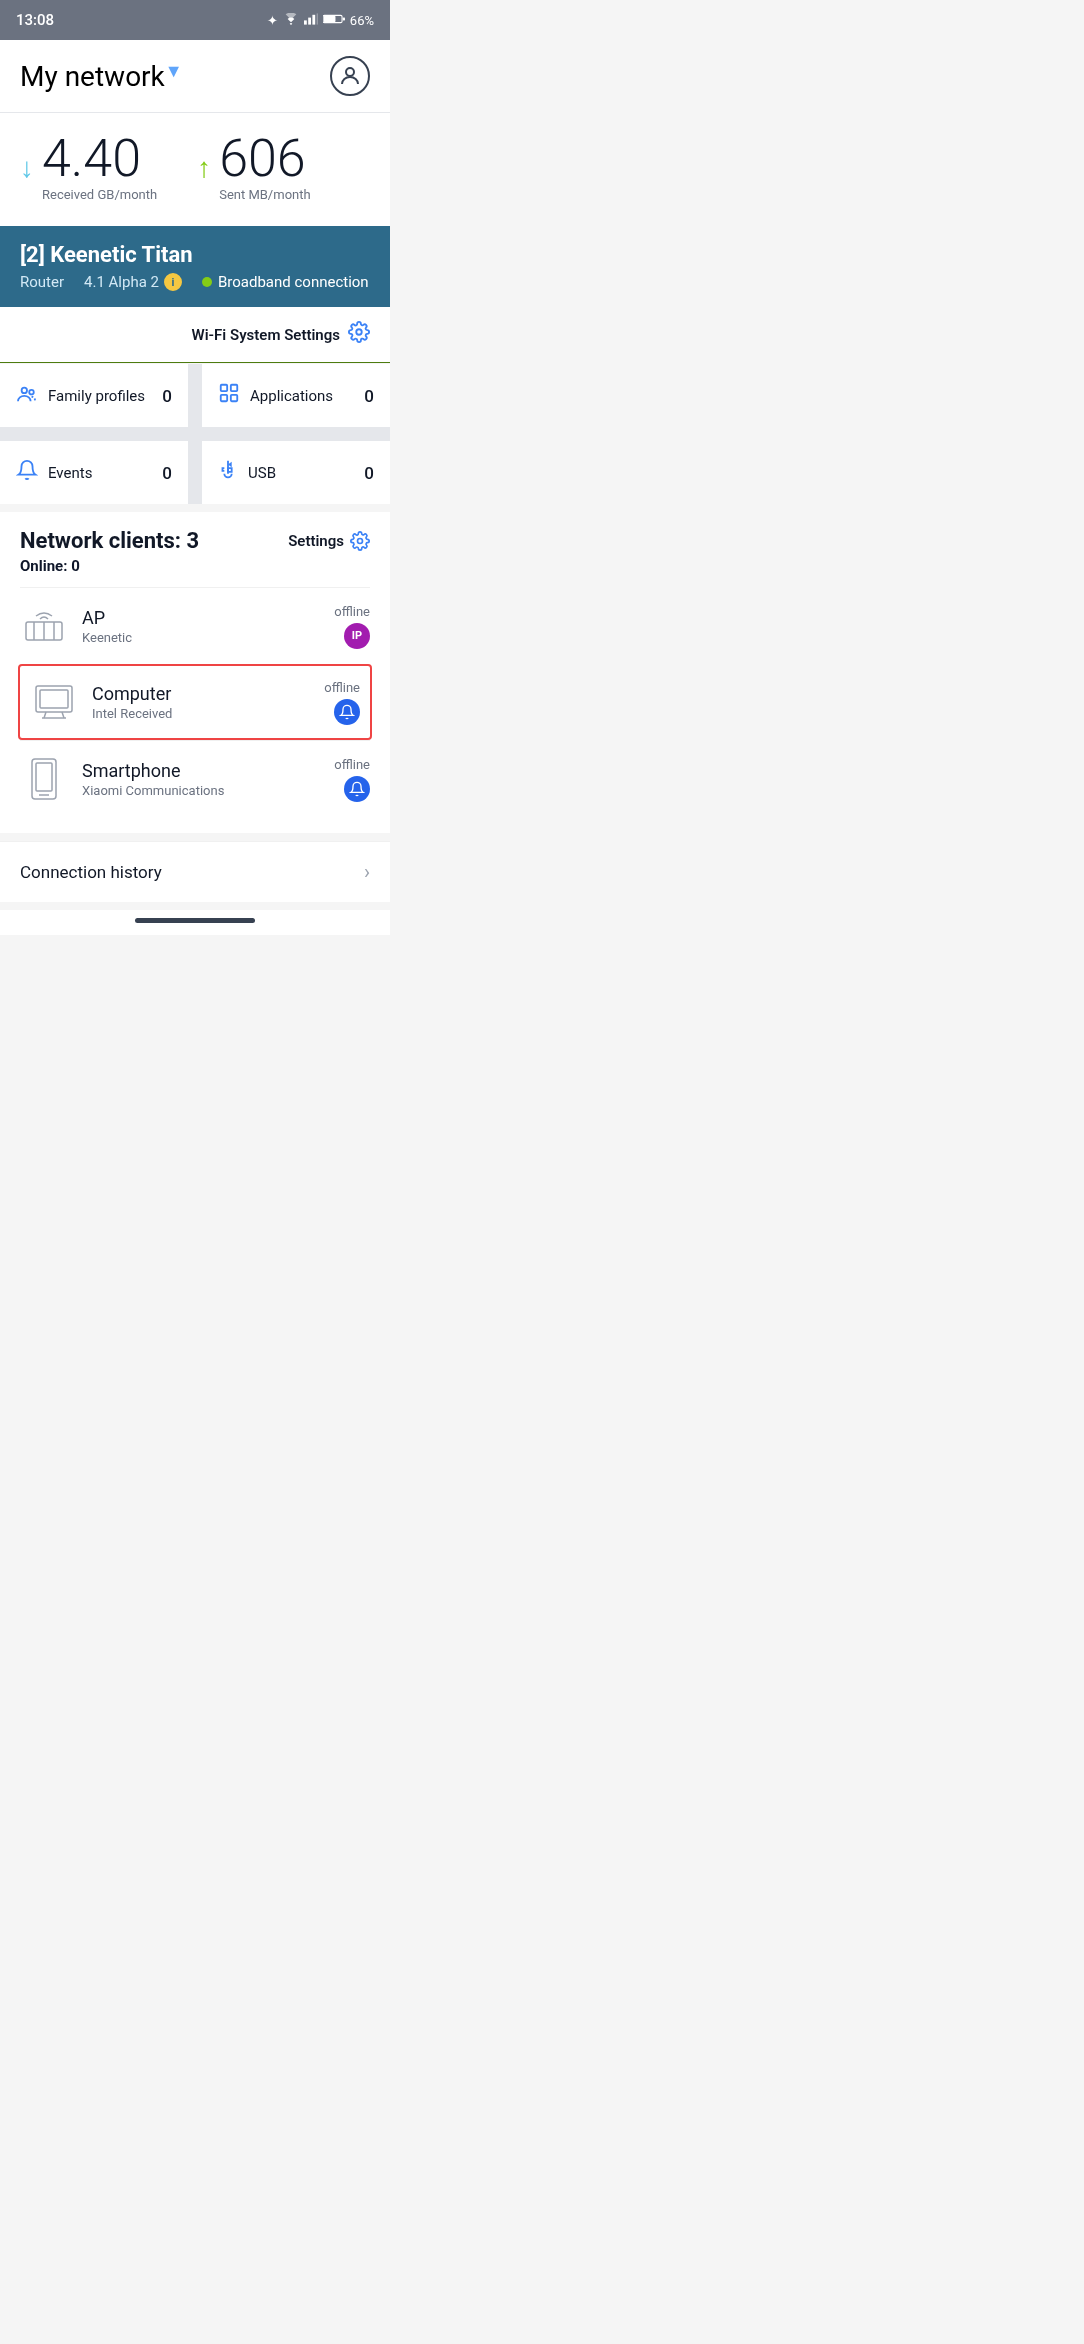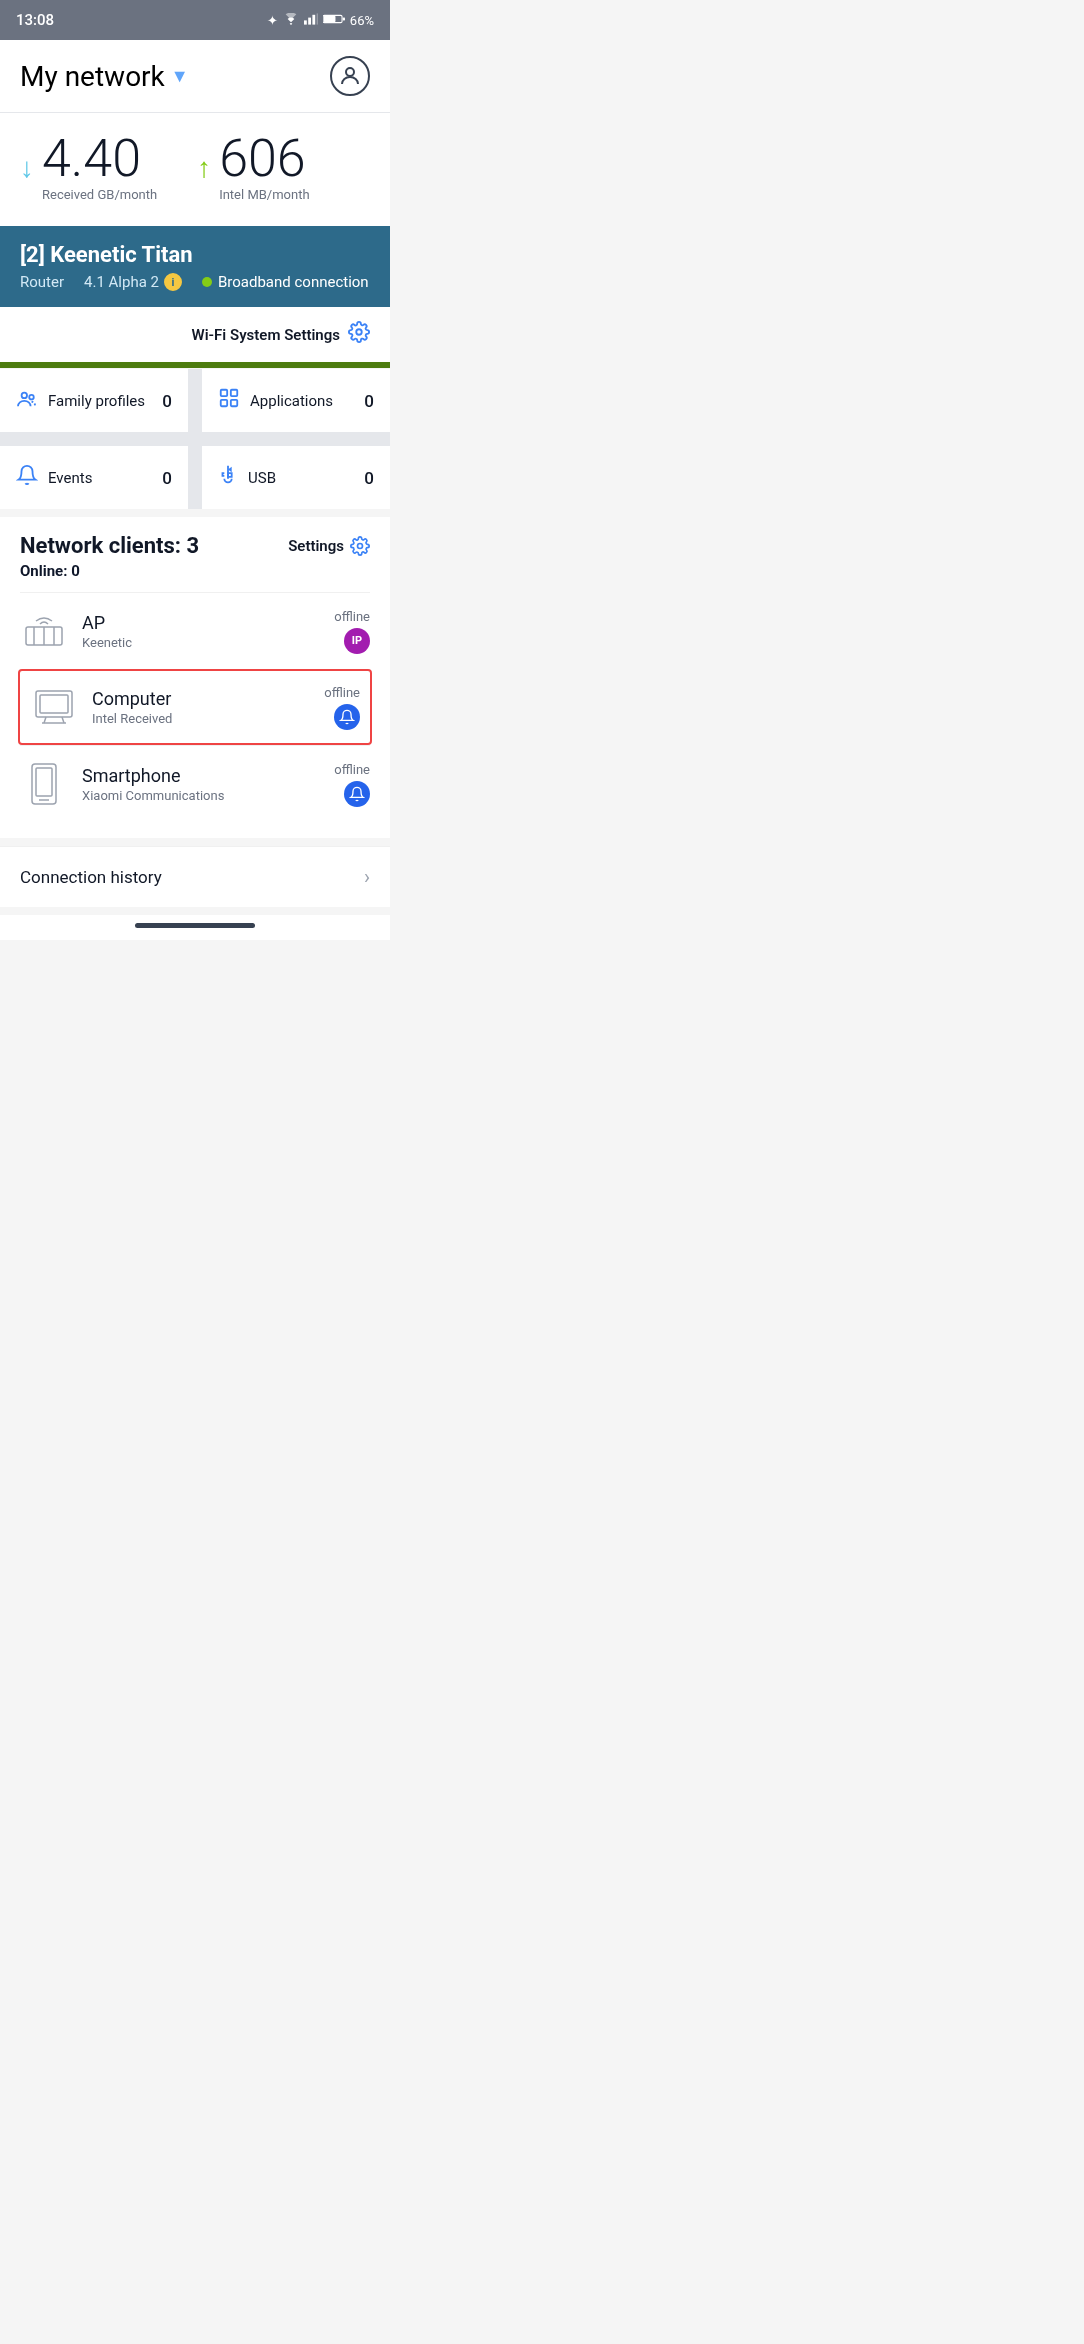--- a/index.html
+++ b/index.html
@@ -39,22 +39,21 @@
       display: flex;
       justify-content: space-between;
       align-items: center;
       padding: 16px 20px;
       border-bottom: 1px solid #e5e7eb;
     }
     .header-title {
       font-size: 28px;
       font-weight: 400;
       display: flex;
-      align-items: center;
-      gap: 6px;
+      align-items: flex-start;
     }
     .header-title .chevron {
       color: #60a5fa;
       font-size: 18px;
     }
     .header-avatar {
       width: 40px;
       height: 40px;
       border-radius: 50%;
       border: 2px solid #374151;
@@ -151,21 +150,21 @@
     }
 
     
     .wifi-settings {
       background: white;
       padding: 14px 20px;
       display: flex;
       justify-content: flex-end;
       align-items: center;
       gap: 8px;
-      border-bottom: 6px solid #4d7c0f;
+      border-bottom: 1px solid #4d7c0f;
     }
     .wifi-settings-label {
       font-size: 15px;
       font-weight: 600;
       color: #111827;
     }
     .gear-icon {
       color: #3b82f6;
       font-size: 22px;
     }
@@ -394,21 +393,21 @@
     <span class="stat-arrow down">↓</span>
     <div class="stat-content">
       <div class="stat-value">4.40</div>
       <div class="stat-label">Received GB/month</div>
     </div>
   </div>
   <div class="stat-item">
     <span class="stat-arrow up">↑</span>
     <div class="stat-content">
       <div class="stat-value">606</div>
-      <div class="stat-label">Intel MB/month</div>
+      <div class="stat-label">Sent MB/month</div>
     </div>
   </div>
 </div>
 
 <div class="router-banner">
   <div class="router-name">[2] Keenetic Titan</div>
   <div class="router-details">
     <span class="router-type">Router</span>
     <span class="router-version">
       <span>4.1 Alpha 2</span>

